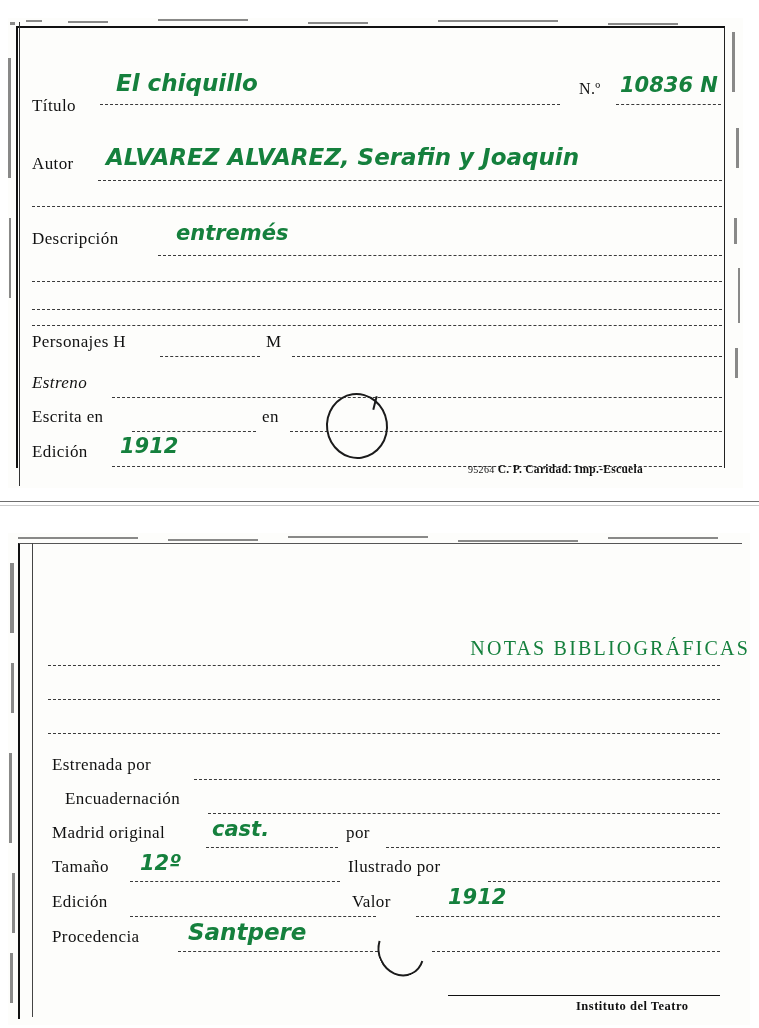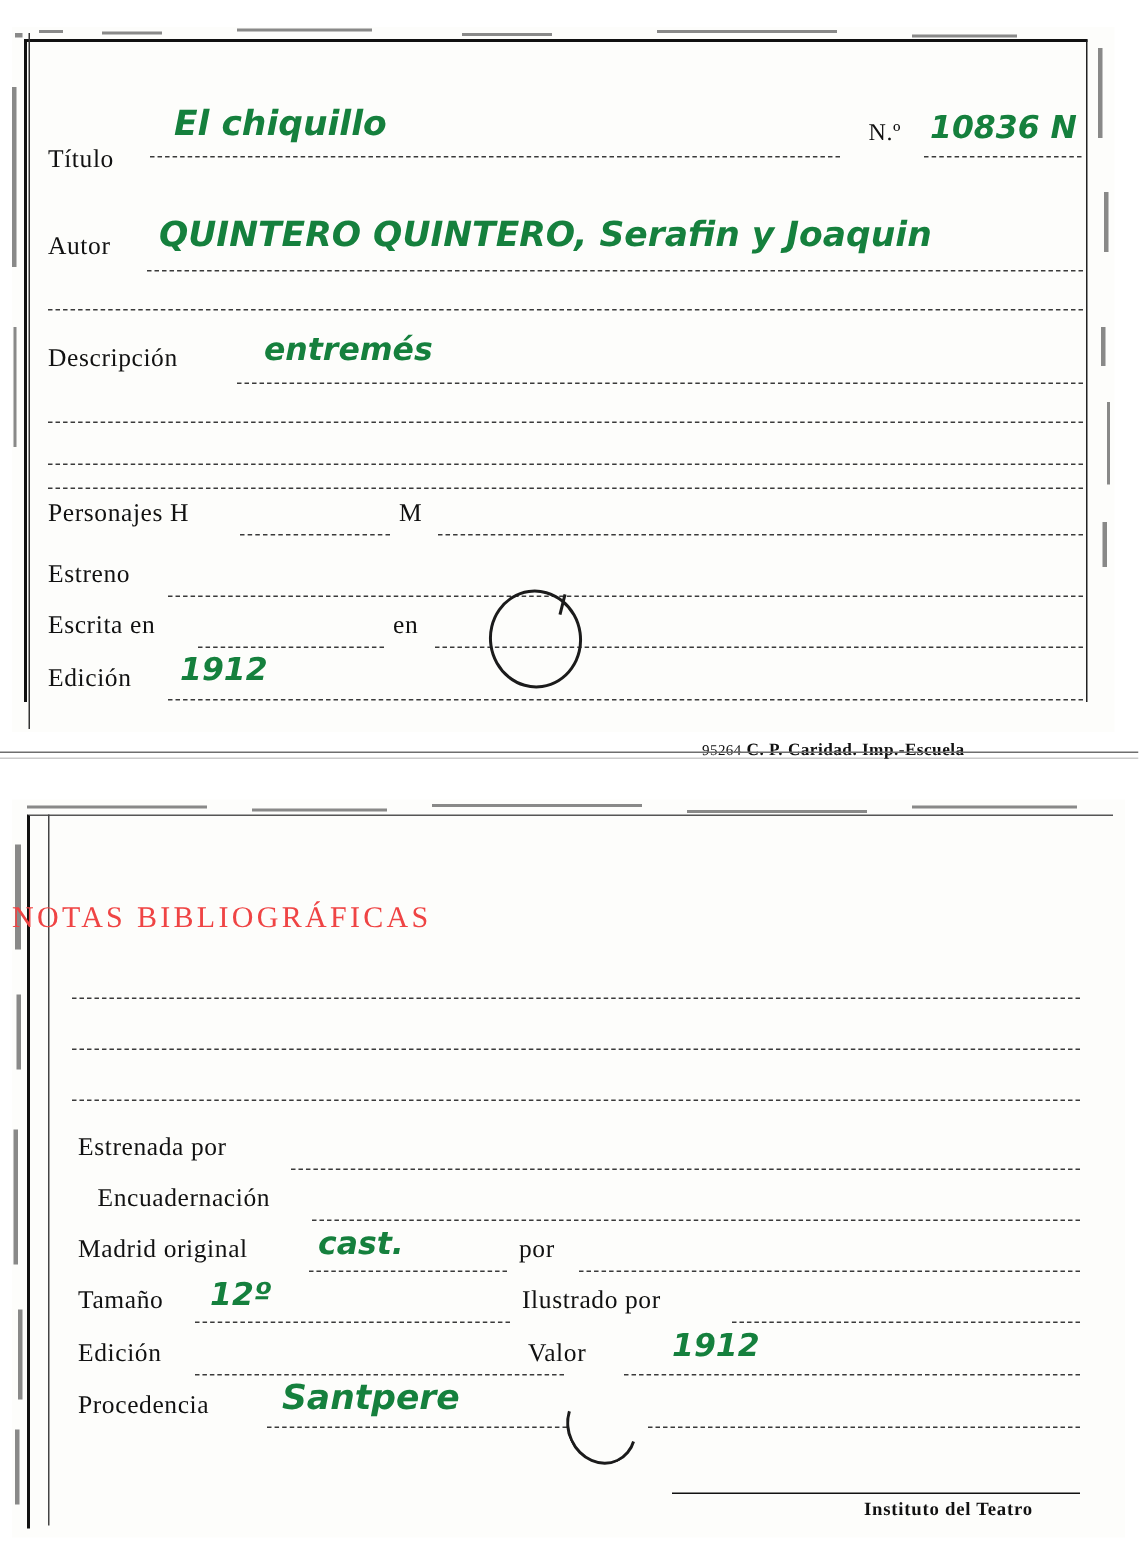--- a/index.html
+++ b/index.html
@@ -87,21 +87,20 @@
     border-radius: 50%;
   }
 
   .imprint {
     position: absolute;
     font-family: "Liberation Serif", serif;
     font-size: 11.5px;
     letter-spacing: .3px;
     color: #111;
     font-weight: 700;
-    margin-top: 31px;
   }
   .imprint .num {
     font-size: 10px;
     font-weight: 400;
   }
 
   
   .gap-line {
     position: absolute;
     left: 0;
@@ -132,24 +131,25 @@
     left: 12px;
     top: 0;
     bottom: 0;
     border-left: 1px solid #444;
     width: 0;
   }
 
   .notes-title {
     position: absolute;
     width: 100%;
-    text-align: left;
+    text-align: right;
     font-size: 20px;
     letter-spacing: 2.2px;
-    color: #ef4444;
+    color: #15803d;
+    margin-top: 36px;
   }
 
   .footer-line {
     position: absolute;
     border-top: 1.5px solid #111;
   }
   .footer-text {
     position: absolute;
     font-size: 12.5px;
     font-weight: 700;
@@ -187,37 +187,37 @@
     <div class="abs lbl" style="left:24px; top:62px;margin-top:16px;">Título</div>
     <div class="abs dots" style="left:92px; top:86px; width:460px;"></div>
     <div class="abs hand hand-lg" style="left:108px; top:52px;">El chiquillo</div>
 
     <div class="abs lbl" style="left:571px; top:62px; font-size:16px;">N.º</div>
     <div class="abs dots" style="left:608px; top:86px; width:105px;"></div>
     <div class="abs hand hand-md" style="left:612px; top:55px;">10836 N</div>
 
     <div class="abs lbl" style="left:24px; top:136px;">Autor</div>
     <div class="abs dots" style="left:90px; top:162px; width:624px;"></div>
-    <div class="abs hand hand-lg" style="left:98px; top:126px;">QUINTERO QUINTERO, Serafin y Joaquin</div>
+    <div class="abs hand hand-lg" style="left:98px; top:126px;">ALVAREZ ALVAREZ, Serafin y Joaquin</div>
     <div class="abs dots" style="left:24px; top:188px; width:690px;"></div>
 
     <div class="abs lbl" style="left:24px; top:211px;">Descripción</div>
     <div class="abs dots" style="left:150px; top:237px; width:564px;"></div>
     <div class="abs hand hand-md" style="left:168px; top:203px;">entremés</div>
 
     <div class="abs dots" style="left:24px; top:263px; width:690px;"></div>
     <div class="abs dots" style="left:24px; top:291px; width:690px;"></div>
     <div class="abs dots" style="left:24px; top:307px; width:690px;"></div>
 
     <div class="abs lbl" style="left:24px; top:314px;">Personajes H</div>
     <div class="abs dots" style="left:152px; top:338px; width:100px;"></div>
     <div class="abs lbl" style="left:258px; top:314px;">M</div>
     <div class="abs dots" style="left:284px; top:338px; width:430px;"></div>
 
-    <div class="abs lbl" style="left:24px; top:355px;">Estreno</div>
+    <div class="abs lbl" style="left:24px; top:355px;font-style:italic;">Estreno</div>
     <div class="abs dots" style="left:104px; top:379px; width:610px;"></div>
 
     <div class="abs lbl" style="left:24px; top:389px;">Escrita en</div>
     <div class="abs dots" style="left:124px; top:413px; width:124px;"></div>
     <div class="abs lbl" style="left:254px; top:389px;">en</div>
     <div class="abs dots" style="left:282px; top:413px; width:432px;"></div>
 
     <div class="abs lbl" style="left:24px; top:424px;">Edición</div>
     <div class="abs dots" style="left:104px; top:448px; width:610px;"></div>
     <div class="abs hand hand-md" style="left:112px; top:416px;">1912</div>

